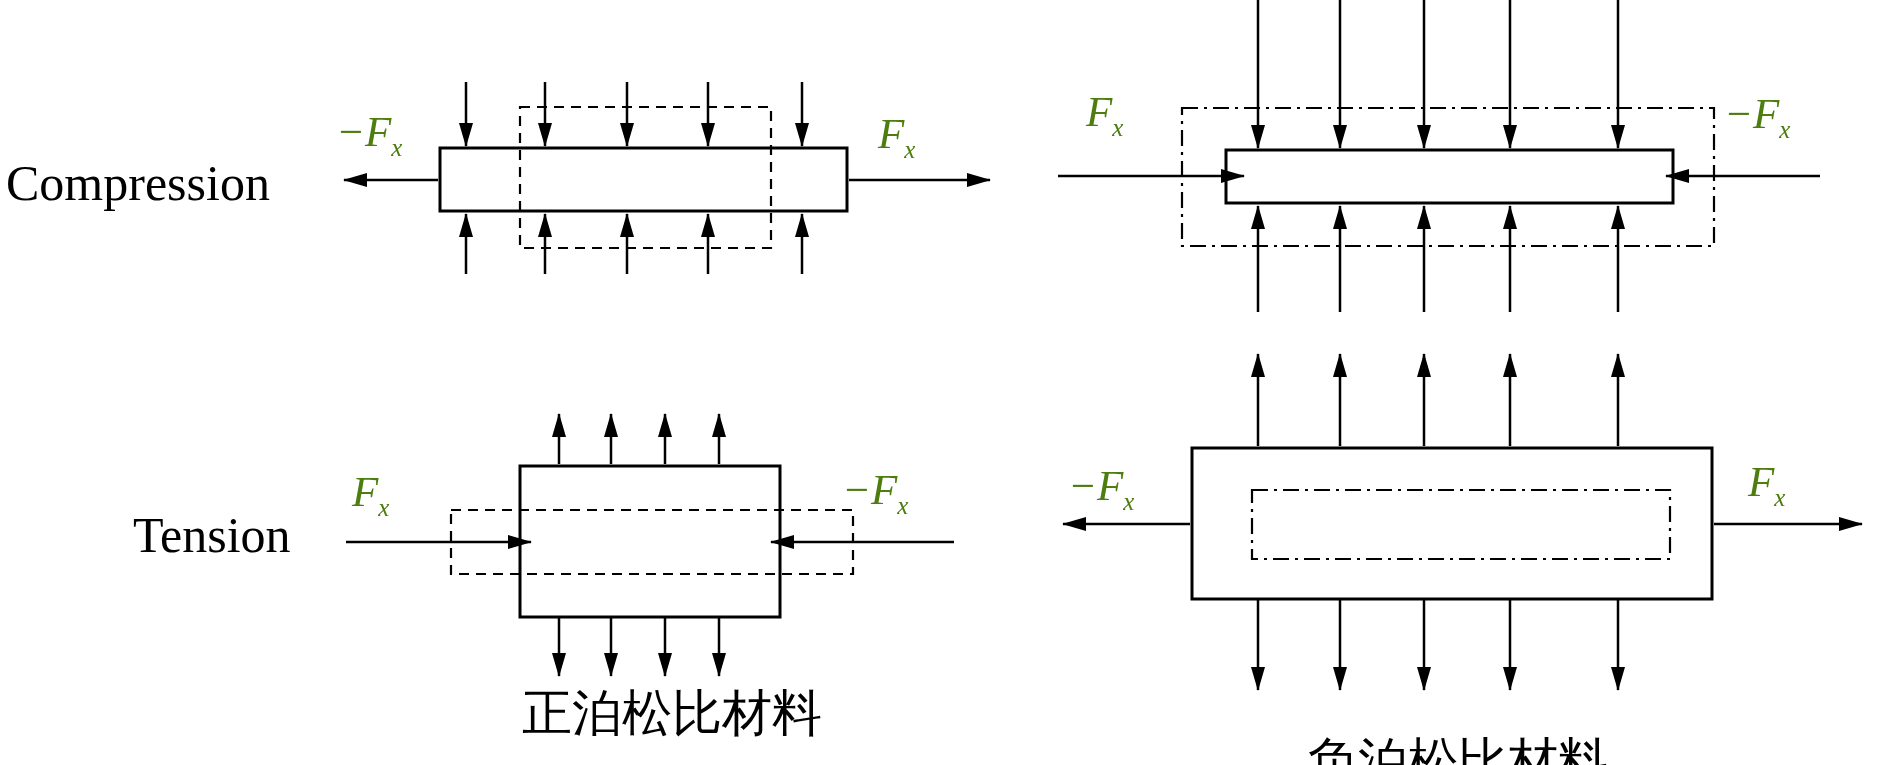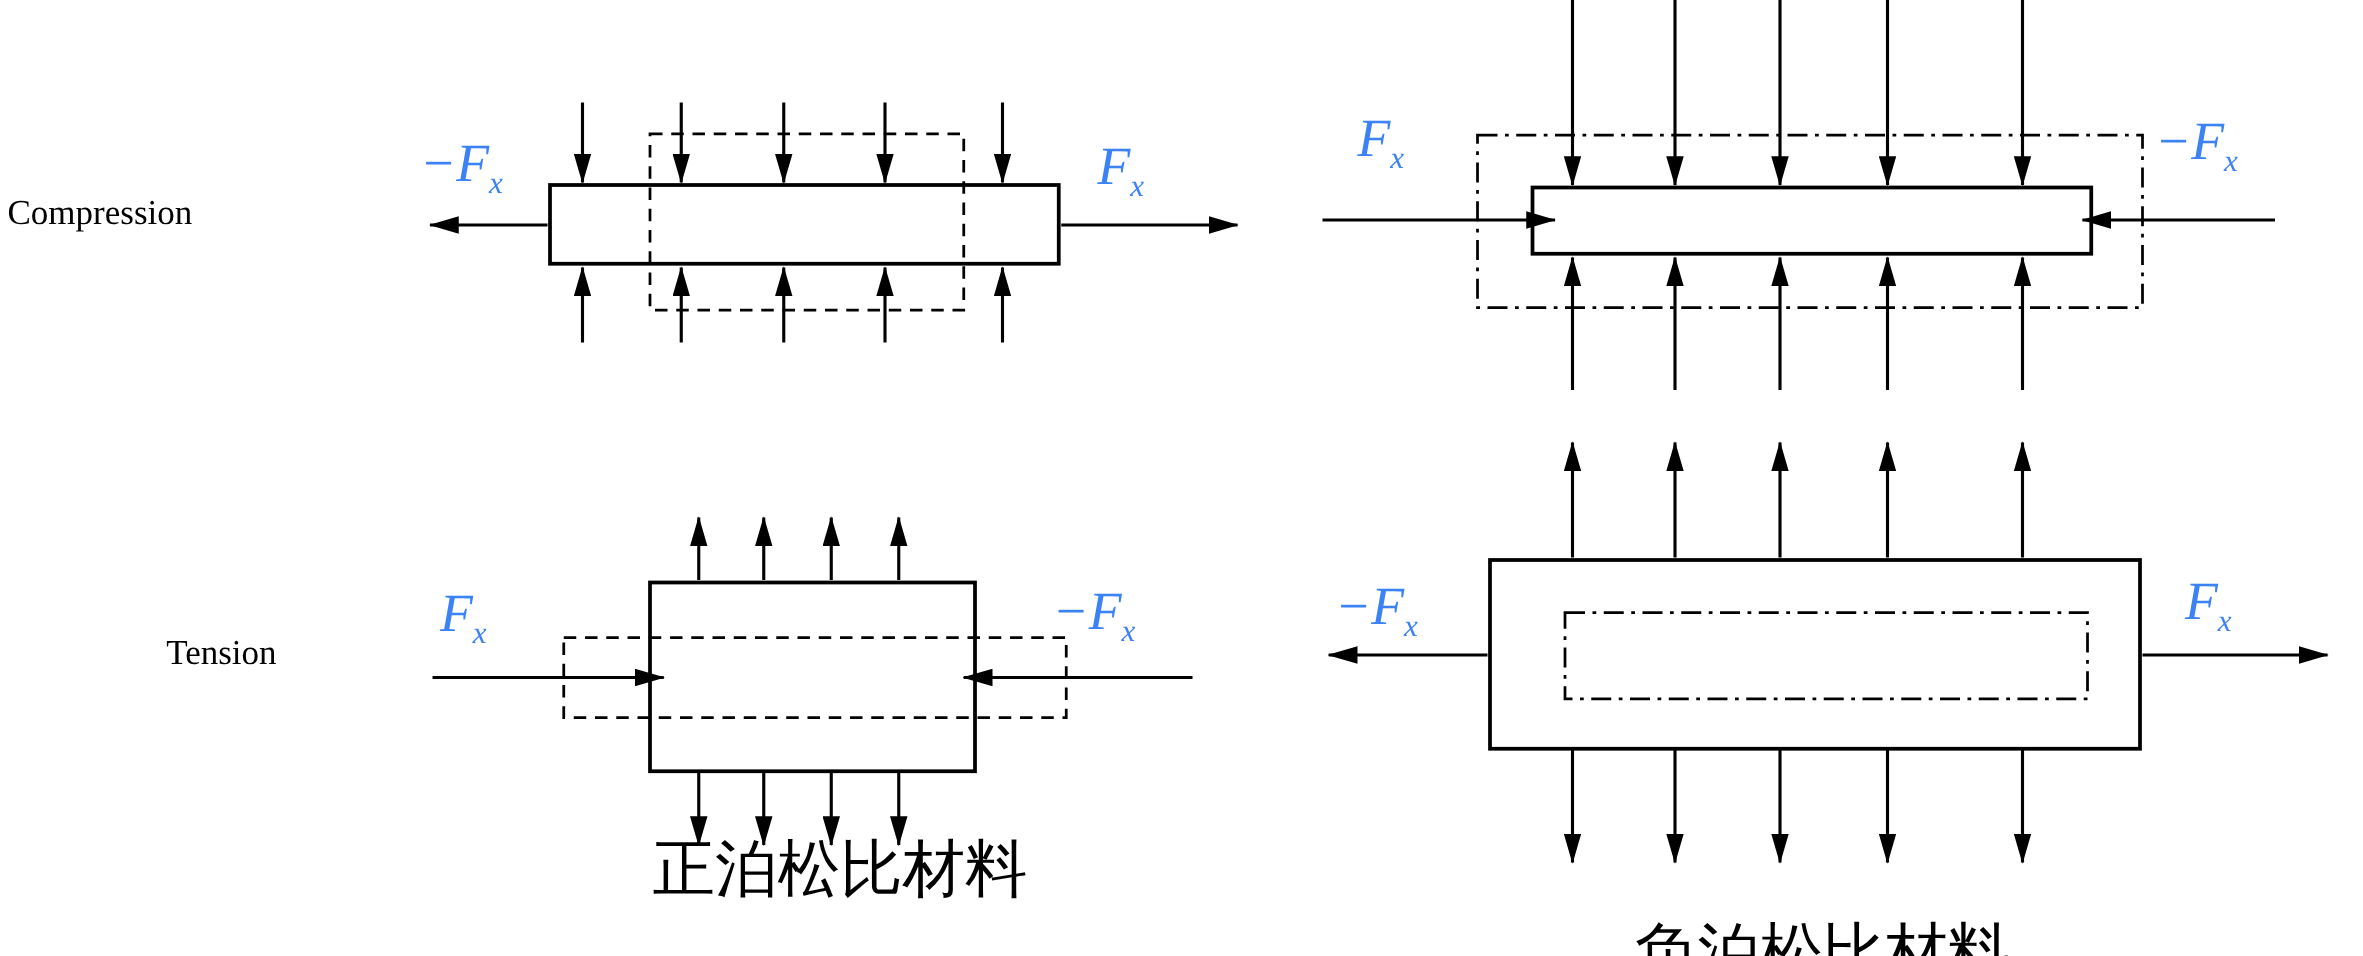--- a/index.html
+++ b/index.html
@@ -13,32 +13,32 @@
   }
   .stage {
     position: relative;
     width: 1890px; height: 765px;
     background: #ffffff;
   }
   .stage svg { position: absolute; left: 0; top: 0; }
 
   .rowlabel {
     position: absolute;
-    font-size: 28px;
+    font-size: 50px;
     line-height: 1.1;
     white-space: nowrap;
     color: #000;
   }
   .force-label {
     position: absolute;
     font-size: 43px;
     font-style: italic;
     line-height: 1.1;
     white-space: nowrap;
-    color: #3b82f6;
+    color: #4d7c0f;
   }
   .force-label sub {
     font-size: 0.58em;
     font-style: italic;
     vertical-align: sub;
   }
   .caption {
     position: absolute;
     font-size: 50px;
     line-height: 1.1;
@@ -151,16 +151,16 @@
 
   <div class="force-label" style="left:1086px; top:88px"><span>F</span><sub>x</sub></div>
   <div class="force-label" style="left:1724px; top:90px"><span>−F</span><sub>x</sub></div>
 
   <div class="force-label" style="left:352px; top:468px"><span>F</span><sub>x</sub></div>
   <div class="force-label" style="left:842px; top:466px"><span>−F</span><sub>x</sub></div>
 
   <div class="force-label" style="left:1068px; top:462px"><span>−F</span><sub>x</sub></div>
   <div class="force-label" style="left:1748px; top:458px"><span>F</span><sub>x</sub></div>
 
-  <div class="caption" style="left:672px; top:668px">正泊松比材料</div>
+  <div class="caption" style="left:672px; top:686px">正泊松比材料</div>
   <div class="caption" style="left:1458px; top:734px">负泊松比材料</div>
 
 </div>
 
 </body></html>

